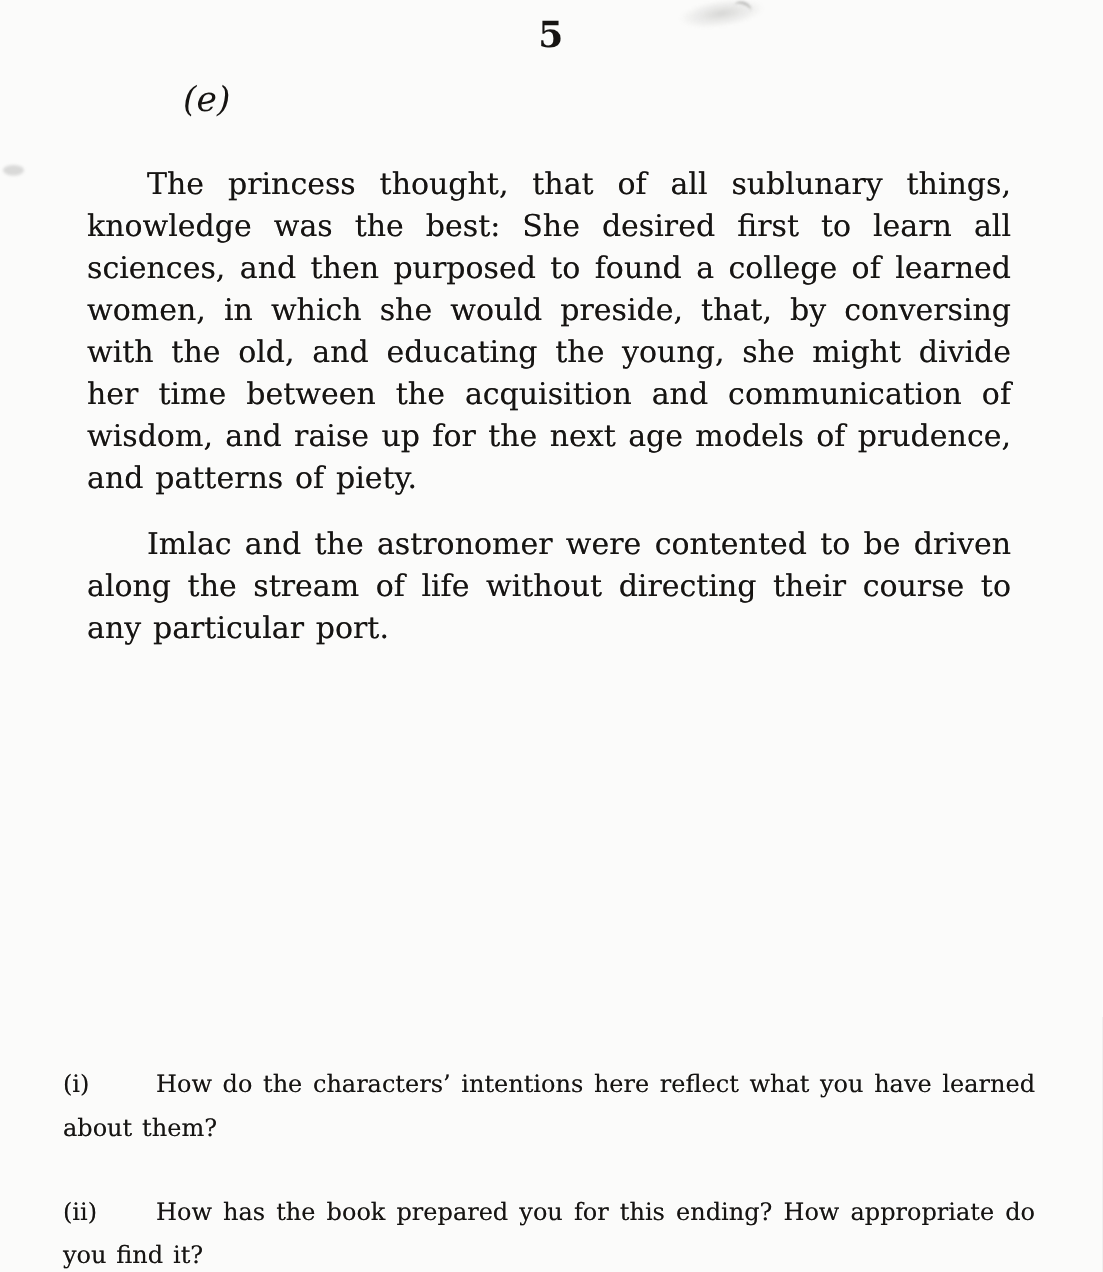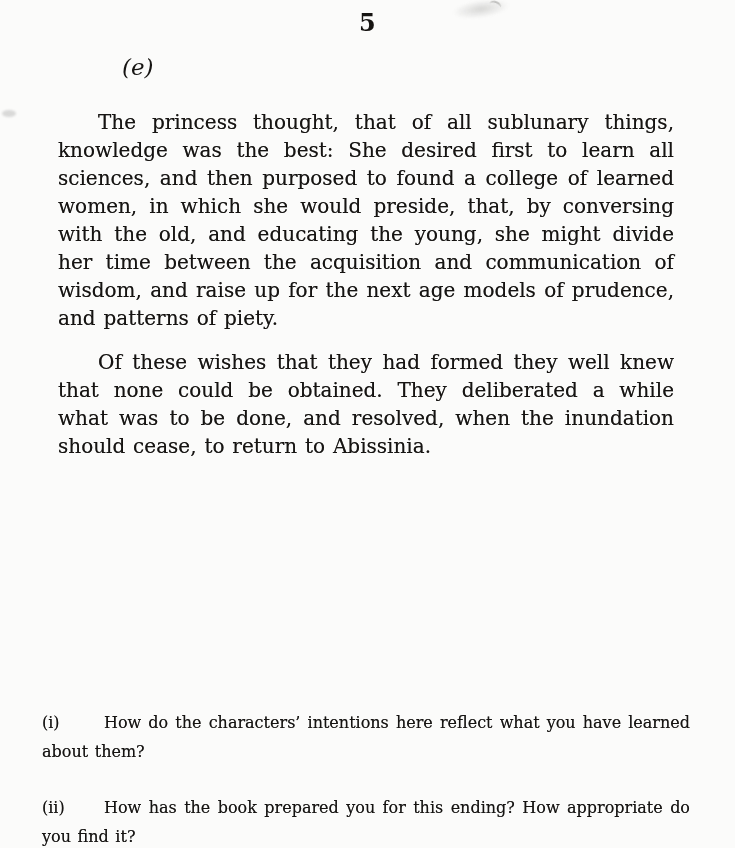--- a/index.html
+++ b/index.html
@@ -116,21 +116,21 @@
   <div class="smudge-topright"></div>
   <div class="smudge-tick"></div>
   <div class="speck-left"></div>
 
   <div class="page-number">5</div>
 
   <div class="section-label">(e)</div>
 
   <div class="body-text">
     <p>The princess thought, that of all sublunary things, knowledge was the best:  She desired first to learn all sciences, and then purposed to found a college of learned women, in which she would preside, that, by conversing with the old, and educating the young, she might divide her time between the acquisition and communication of wisdom, and raise up for the next age models of prudence, and patterns of piety.</p>
-    <p>Of these wishes that they had formed they well knew that none could be obtained.  They deliberated a while what was to be done, and resolved, when the inundation should cease, to return to Abissinia.</p>
+    <p>Imlac and the astronomer were contented to be driven along the stream of life without directing their course to any particular port.</p>
   </div>
 
   <div class="questions">
     <p><span class="q-label">(i)</span><span>How do the characters’ intentions here reflect what you have learned about them?</span></p>
     <p><span class="q-label">(ii)</span><span>How has the book prepared you for this ending? How appropriate do you find it?</span></p>
   </div>
 
 </div>
 
 </body></html>

